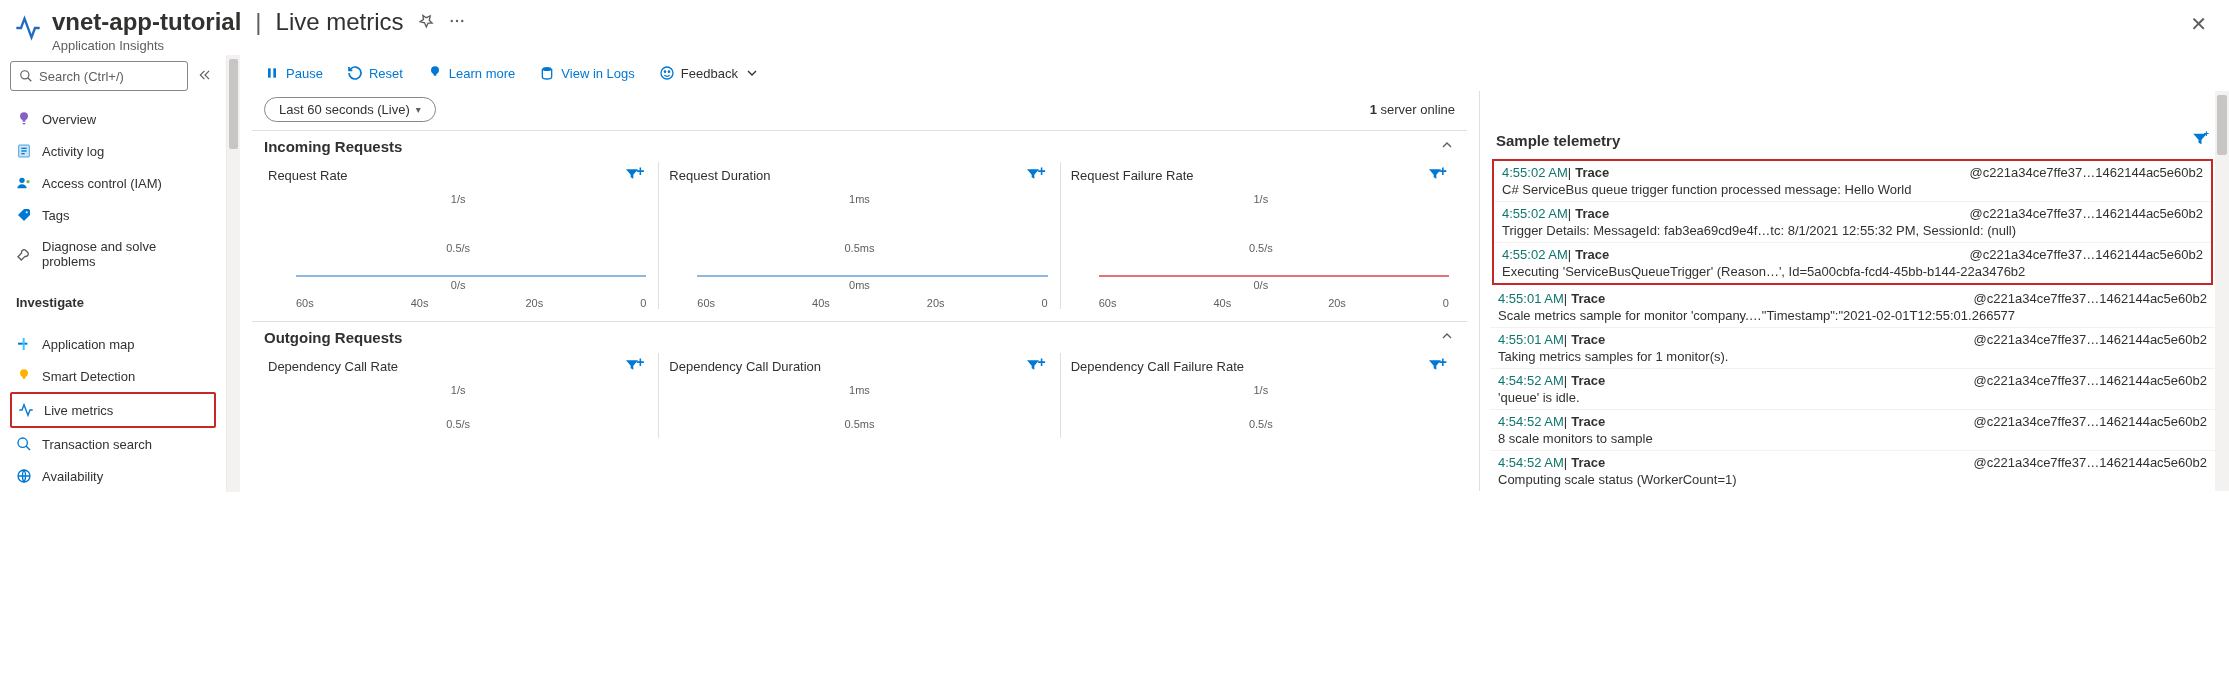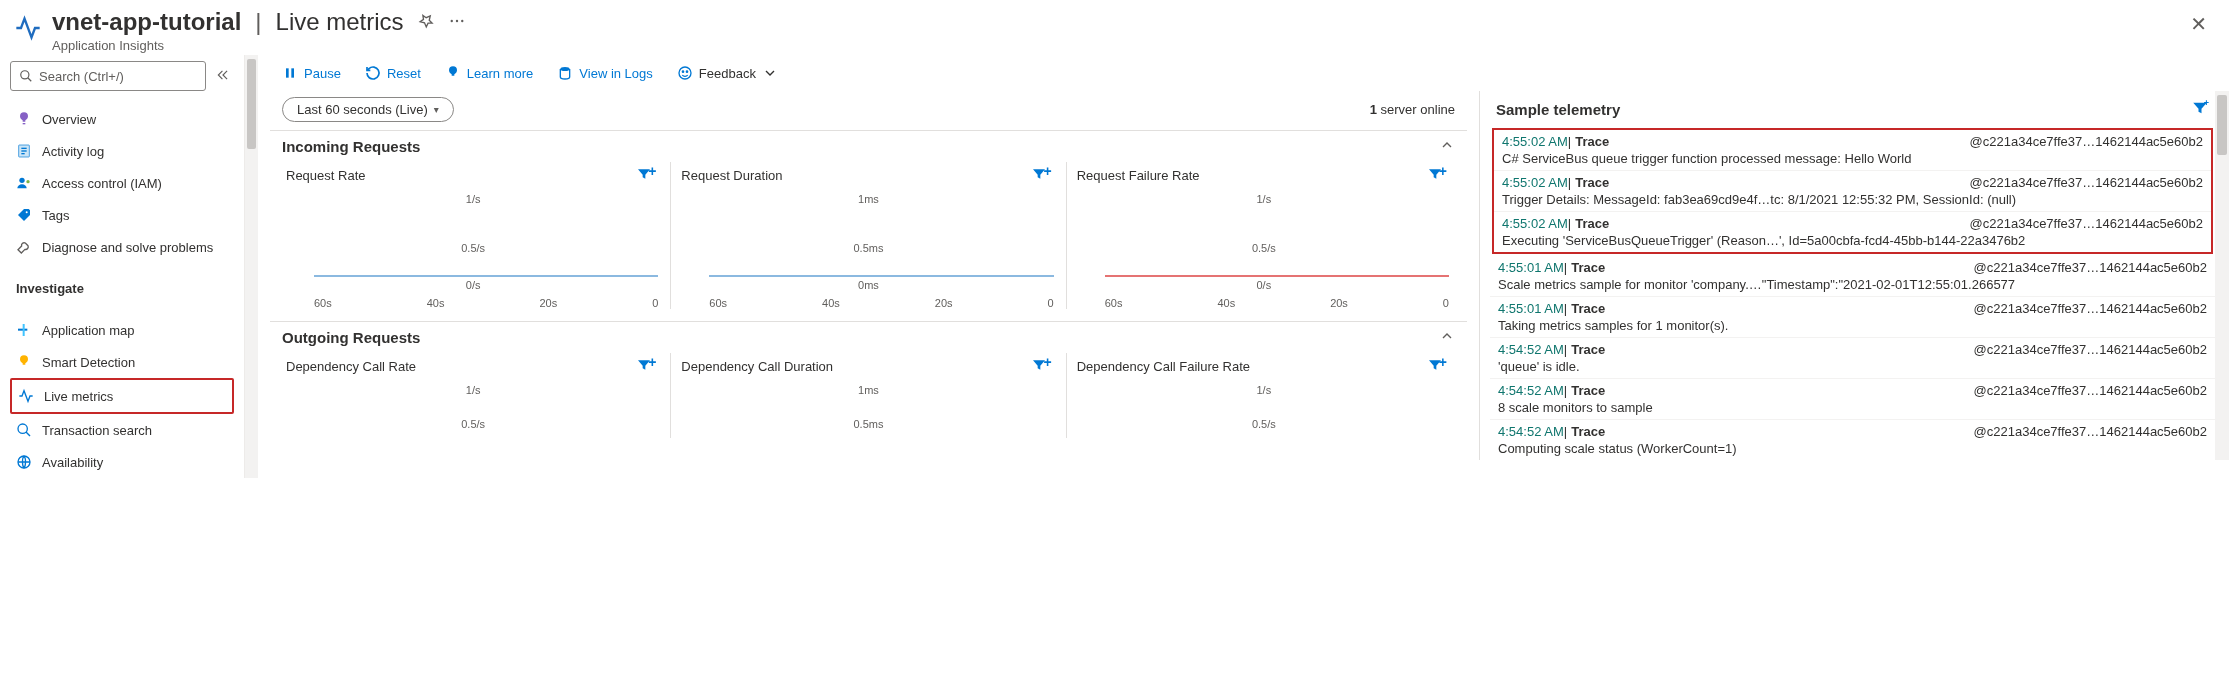--- a/index.html
+++ b/index.html
@@ -13,21 +13,21 @@
   .title-line { display: flex; align-items: center; gap: 14px; }
   .title-main { font-size: 24px; font-weight: 600; color: #323130; }
   .title-sub { font-size: 24px; font-weight: 400; color: #323130; }
   .title-caption { font-size: 13px; color: #605e5c; margin-top: 2px; }
   .pin-icon, .more-icon { color: #605e5c; cursor: pointer; }
   .close-btn { font-size: 20px; color: #605e5c; cursor: pointer; padding: 4px 8px; margin-left: auto; }
 
   .body-row { display: flex; }
 
   
-  .sidebar { width: 244px; flex-shrink: 0; padding: 6px 10px 0 10px; }
+  .sidebar { width: 226px; flex-shrink: 0; padding: 6px 10px 0 10px; }
   .search-wrap { display: flex; align-items: center; gap: 6px; }
   .search-box { display: flex; align-items: center; border: 1px solid #8a8886; border-radius: 3px; padding: 4px 8px; flex: 1; height: 30px; color: #605e5c; }
   .search-box svg { margin-right: 6px; }
   .collapse-chevron { color: #605e5c; padding: 4px; cursor: pointer; }
   .nav-list { list-style: none; margin-top: 12px; }
   .nav-item { display: flex; align-items: center; gap: 10px; padding: 8px 6px; cursor: pointer; border-radius: 2px; }
   .nav-item.selected { border: 2px solid #c62828; }
   .nav-icon { width: 16px; height: 16px; display: inline-flex; align-items: center; justify-content: center; }
   .section-label { font-weight: 600; padding: 18px 6px 6px 6px; color: #323130; }
 
@@ -61,21 +61,21 @@
   .chart-filter { margin-left: auto; color: #0078d4; cursor: pointer; }
   .axis-label { font-size: 11px; color: #605e5c; text-align: center; padding: 2px 0; }
   .chart-body { position: relative; height: 70px; }
   .baseline { position: absolute; left: 28px; right: 2px; bottom: 0; height: 2px; background: #8bb9e0; }
   .baseline.red { background: #e57373; }
   .x-ticks { display: flex; justify-content: space-between; padding: 4px 2px 0 28px; font-size: 11px; color: #605e5c; }
   .chart-body.small { height: 40px; }
 
   
   .telemetry-pane { width: 750px; flex-shrink: 0; padding: 0 0 0 10px; border-left: 1px solid #e1dfdd; display: flex; }
-  .telemetry-inner { flex: 1; }
+  .telemetry-inner { flex: 1; margin-top: 31px; }
   .telemetry-header { display: flex; align-items: center; padding: 8px 6px 8px 6px; font-size: 15px; font-weight: 600; }
   .telemetry-header .filt { margin-left: auto; color: #0078d4; cursor: pointer; }
   .tm-scroll { width: 14px; background: #f3f2f1; position: relative; }
   .tm-scroll .thumb { position: absolute; left: 2px; right: 2px; top: 4px; height: 60px; background: #c8c6c4; border-radius: 2px; }
 
   .telemetry-box { border: 2px solid #c62828; margin: 0 2px 2px 2px; }
   .tm-entry { padding: 4px 8px; }
   .tm-entry + .tm-entry { border-top: 1px solid #f3f2f1; }
   .tm-line1 { display: flex; align-items: baseline; font-size: 13px; color: #323130; }
   .tm-time { color: #0f766e; }

